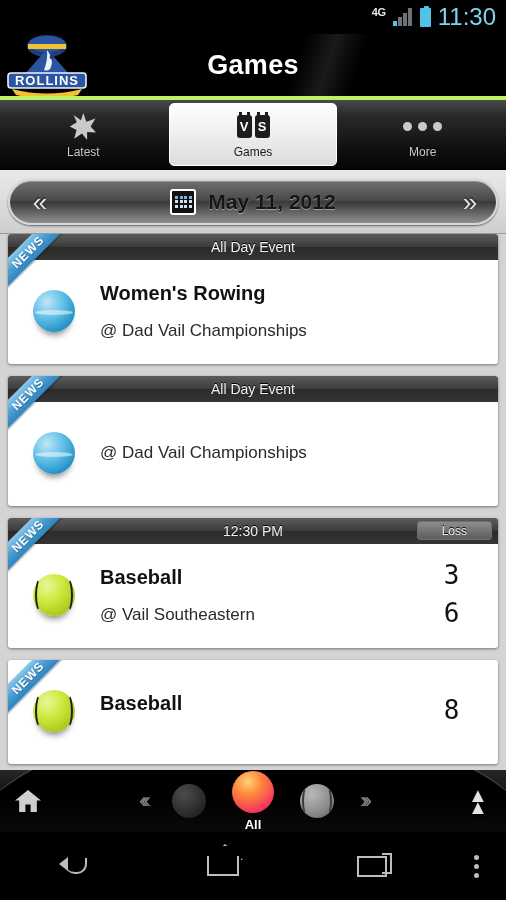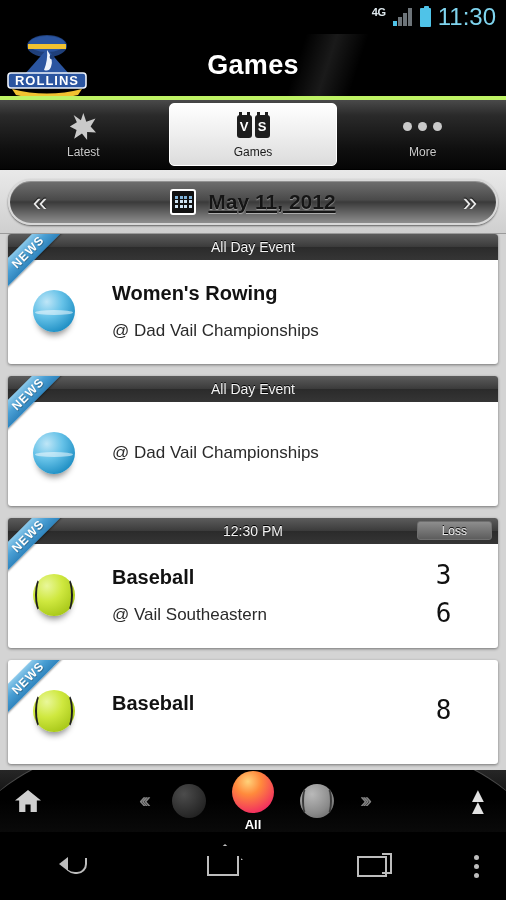--- a/index.html
+++ b/index.html
@@ -104,40 +104,40 @@
   }
   .dnav { width:56px; text-align:center; color:#e6e6e6; font-size:26px;
           line-height:1; text-shadow:0 -1px 1px #000; letter-spacing:-4px; }
   .dcenter { flex:1; display:flex; align-items:center; justify-content:center; gap:12px; }
   .cal-ico { width:26px; height:26px; background:#111; border:2px solid #fff;
              border-radius:3px; position:relative; display:flex; flex-wrap:wrap;
              align-content:center; justify-content:center; gap:1.5px; padding:3px 2px; }
   .cal-ico i { width:3px; height:3px; background:#cfe3f2; display:block; }
   .cal-ico i:nth-child(-n+4){ background:#7fb2d8; }
   .dtxt { font-size:21px; font-weight:bold; color:#151515;
-          text-shadow:0 1px 1px rgba(255,255,255,.45);text-decoration:underline; }
+          text-shadow:0 1px 1px rgba(255,255,255,.45); }
 
   
   .list { position:relative; height:560px; background:#d4d4d4; overflow:hidden; }
   .card { margin:0 8px 12px 8px; background:#fff; border-radius:3px;
           position:relative; overflow:hidden;
           box-shadow:0 1px 3px rgba(0,0,0,.45); }
   .card-head {
     height:26px; display:flex; align-items:center; justify-content:center;
     background:linear-gradient(180deg,#5c5c5c 0%,#3c3c3c 48%,#2b2b2b 52%,#353535 100%);
     color:#f2f2f2; font-size:14px; position:relative;
     text-shadow:0 -1px 0 #000;
   }
   .badge { position:absolute; right:6px; top:3px; height:19px; padding:0 24px;
            border-radius:3px; font-size:12px; display:flex; align-items:center; }
   .badge.loss { background:linear-gradient(180deg,#8d8d8d,#5d5d5d); color:#ededed;
                 border:1px solid #6f6f6f; }
   .badge.win  { background:linear-gradient(180deg,#1a1a1a,#000); color:#fff;
                 border:1px solid #000; }
-  .card-body { display:flex; align-items:center; padding:10px 28px 12px 0; min-height:104px;gap:12px; }
+  .card-body { display:flex; align-items:center; padding:10px 20px 12px 0; min-height:104px; }
   .ball-col { width:92px; display:flex; align-items:center; justify-content:center; }
   .ball { width:42px; height:42px; border-radius:50%; position:relative;
           box-shadow:0 7px 6px -4px rgba(0,0,0,.45); }
   .ball.blue { background:radial-gradient(circle at 33% 28%, #bfe6f7 0%, #66c2e8 38%, #1f8fc4 78%, #17719e 100%); }
   .ball.blue:after { content:""; position:absolute; left:2px; right:2px; top:48%;
           height:5px; background:rgba(255,255,255,.5); border-radius:50%; }
   .ball.base { background:radial-gradient(circle at 33% 28%, #e9f79a 0%, #cfe83f 38%, #a6c617 80%, #8aa80f 100%); }
   .ball.base i { position:absolute; top:4px; width:11px; height:34px;
           border:2px solid #1d1d1d; border-radius:50%; }
   .ball.base i.l { left:2px; border-right-color:transparent; border-top-color:transparent; border-bottom-color:transparent;}

